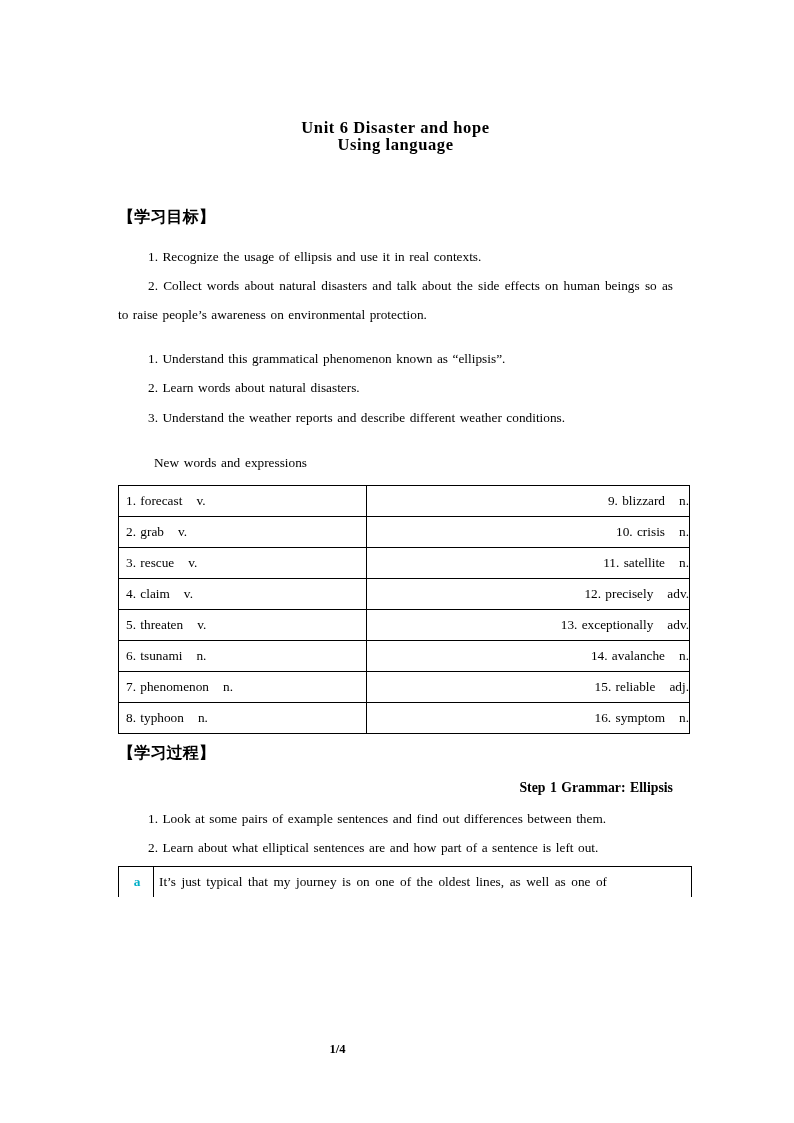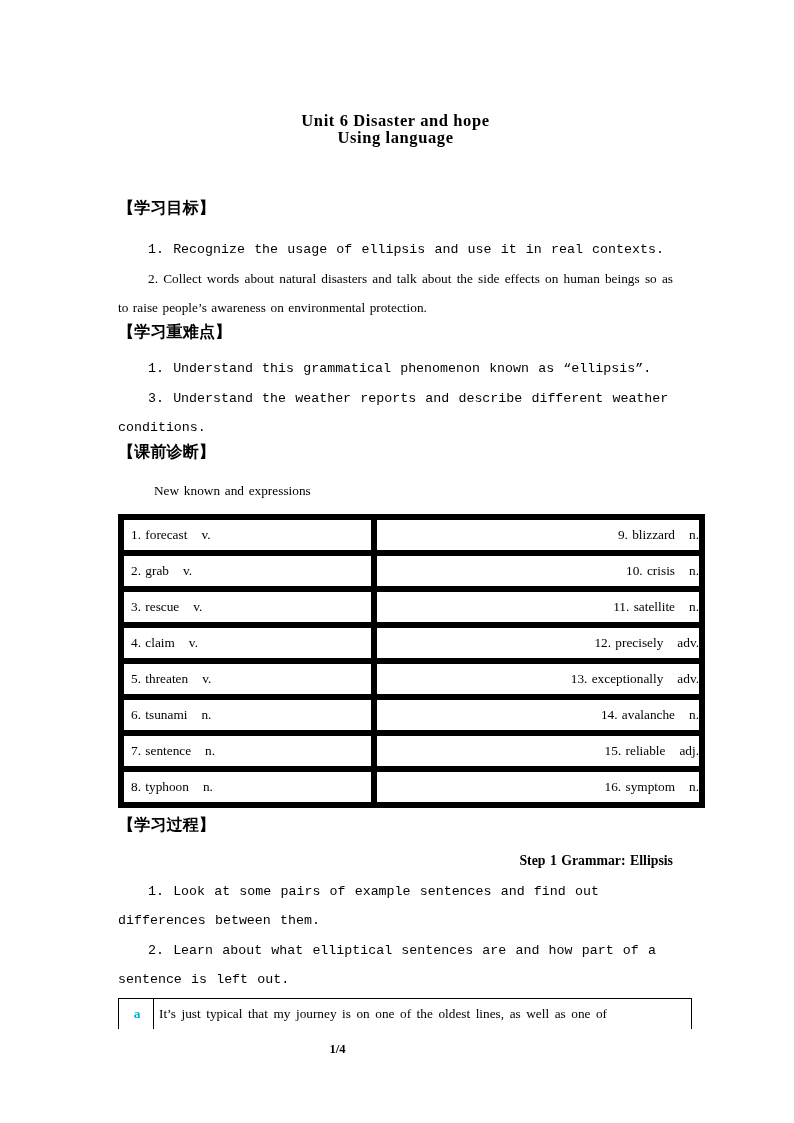--- a/index.html
+++ b/index.html
@@ -15,56 +15,56 @@
     position: relative;
     width: 794px;
     height: 1123px;
     background: #ffffff;
     overflow: hidden;
     box-sizing: border-box;
   }
   .content {
     position: absolute;
     left: 118px;
-    top: 9px;
+    top: 16px;
     width: 555px;
   }
 
   
   .doc-title {
     text-align: center;
     font-weight: bold;
     font-size: 16.5px;
     letter-spacing: 0.6px;
     line-height: 1.0;
   }
   .title-line-1 { margin-top: 104px; }
   .title-line-2 { margin-top: 0; }
 
   
   .section-heading {
-    font-family: Liberation Mono, monospace;
+    font-family: Liberation Serif, serif;
     font-weight: bold;
     font-size: 16px;
     line-height: 1.1;
     letter-spacing: 0.2px;
     white-space: nowrap;
   }
 
   
   .para {
     font-size: 13.3px;
     line-height: 29.4px;
     text-align: justify;
     text-justify: inter-word;
     margin: 0;
     word-spacing: 1.2px;
   }
   .para.indent { text-indent: 30px; }
-  .para.nojust { text-align: left; font-family: Liberation Mono, monospace; }
+  .para.nojust { text-align: left; }
 
   .sub-note {
     font-size: 13.3px;
     line-height: 29.4px;
     margin: 0;
     padding-left: 36px;
     word-spacing: 1.4px;
   }
 
   .step-heading {
@@ -75,21 +75,21 @@
     text-align: right;
   }
 
   
   table.vocab {
     border-collapse: collapse;
     width: 555px;
     table-layout: fixed;
   }
   table.vocab td {
-    border: 6px solid #000000;
+    border: 1px solid #000000;
     height: 30px;
     font-size: 13.3px;
     padding: 0 0 0 7px;
     vertical-align: middle;
     word-spacing: 1px;
     white-space: nowrap;
     overflow: hidden;
     margin-top: 24px;
   }
   table.vocab td.col-left  { width: 240px; }
@@ -146,31 +146,30 @@
     <div class="doc-title title-line-2">Using language</div>
 
     <div style="height:55px"></div>
     <div class="section-heading">【学习目标】</div>
 
     <div style="height:16px"></div>
     <p class="para indent nojust">1. Recognize  the usage  of ellipsis   and use it in  real contexts.</p>
     <p class="para indent">2. Collect  words  about natural   disasters  and talk  about the  side  effects   on human beings  so as to raise  people’s  awareness  on environmental   protection.</p>
 
     <div style="height:2px"></div>
-    <div class="section-heading">【学习重难点】</div>
 
     <div style="height:12px"></div>
     <p class="para indent nojust">1. Understand  this  grammatical   phenomenon   known  as “ellipsis”.</p>
+    <p class="para indent nojust">2. Learn words about natural  disasters.</p>
     <p class="para indent nojust">3. Understand  the weather reports and describe  different   weather conditions.</p>
 
     <div style="height:2px"></div>
-    <div class="section-heading">【课前诊断】</div>
 
     <div style="height:14px"></div>
-    <p class="sub-note">New known and expressions</p>
+    <p class="sub-note">New words and expressions</p>
 
     <div style="height:8px"></div>
     <table class="vocab">
       <tbody>
         <tr>
           <td class="col-left"><span>1.</span> <span>forecast</span><span class="pos">v.</span></td>
           <td class="col-right"><span>9.</span> <span>blizzard</span><span class="pos">n.</span></td>
         </tr>
         <tr>
           <td class="col-left"><span>2.</span> <span>grab</span><span class="pos">v.</span></td>
@@ -186,21 +185,21 @@
         </tr>
         <tr>
           <td class="col-left"><span>5.</span> <span>threaten</span><span class="pos">v.</span></td>
           <td class="col-right"><span>13.</span> <span>exceptionally</span><span class="pos">adv.</span></td>
         </tr>
         <tr>
           <td class="col-left"><span>6.</span> <span>tsunami</span><span class="pos">n.</span></td>
           <td class="col-right"><span>14.</span> <span>avalanche</span><span class="pos">n.</span></td>
         </tr>
         <tr>
-          <td class="col-left"><span>7.</span> <span>sentence</span><span class="pos">n.</span></td>
+          <td class="col-left"><span>7.</span> <span>phenomenon</span><span class="pos">n.</span></td>
           <td class="col-right"><span>15.</span> <span>reliable</span><span class="pos">adj.</span></td>
         </tr>
         <tr>
           <td class="col-left"><span>8.</span> <span>typhoon</span><span class="pos">n.</span></td>
           <td class="col-right"><span>16.</span> <span>symptom</span><span class="pos">n.</span></td>
         </tr>
       </tbody>
     </table>
 
     <div style="height:10px"></div>

